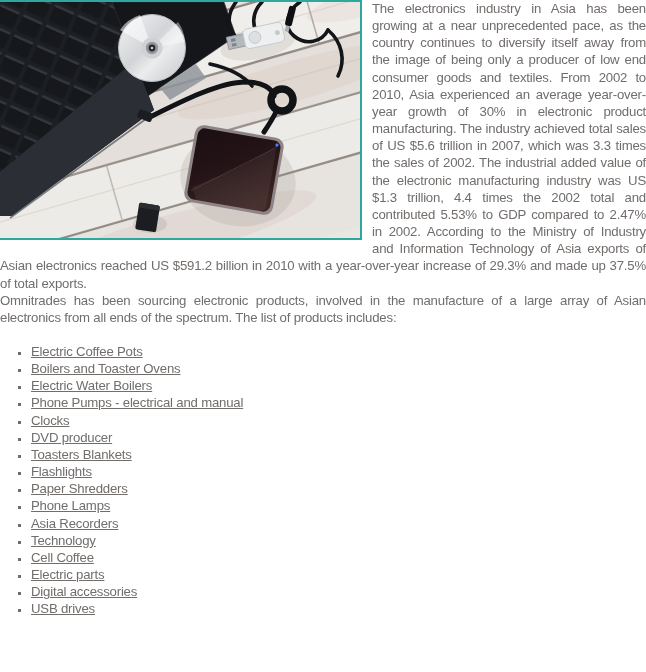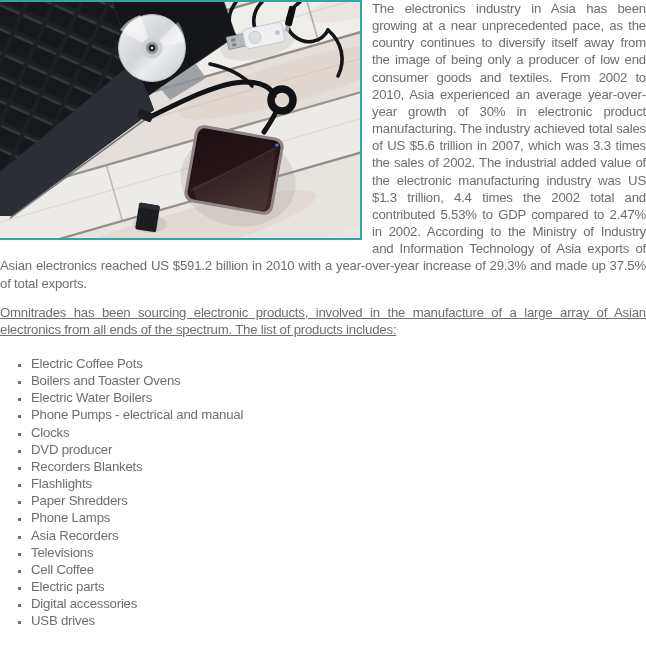--- a/index.html
+++ b/index.html
@@ -23,29 +23,30 @@
   }
   .photo-frame svg { display: block; }
 
   p.body-text {
     margin: 0;
     font-size: 13.2px;
     line-height: 17.15px;
     letter-spacing: -0.2px;
     text-align: justify;
   }
-  p.sourcing { margin-top: 12px; text-decoration: underline; }
+  p.sourcing { margin-top: 0; }
 
   ul.products {
     margin: 17px 0 0 0;
     padding-left: 31px;
     list-style: square outside;
     font-size: 13.2px;
     line-height: 17.15px;
     letter-spacing: -0.2px;
+    text-decoration: underline;
   }
   ul.products li::marker { color: #716d6b; font-size: 11px; }
 </style>
 </head>
 <body>
 
 <div class="page">
 
   <div class="photo-frame" aria-label="laptop keyboard with open disc tray and CD, white USB flash drive with black earphones, external hard drive with USB cable and SD card on white wooden planks">
     <svg width="360" height="236" viewBox="0 0 360 236">
@@ -172,25 +173,25 @@
 
   <p class="body-text sourcing">Omnitrades has been sourcing electronic products, involved in the manufacture of a large array of Asian electronics from all ends of the spectrum. The list of products includes:</p>
 
   <ul class="products">
     <li>Electric Coffee Pots</li>
     <li>Boilers and Toaster Ovens</li>
     <li>Electric Water Boilers</li>
     <li>Phone Pumps - electrical and manual</li>
     <li>Clocks</li>
     <li>DVD producer</li>
-    <li>Recorders Blankets</li>
+    <li>Toasters Blankets</li>
     <li>Flashlights</li>
     <li>Paper Shredders</li>
     <li>Phone Lamps</li>
     <li>Asia Recorders</li>
-    <li>Televisions</li>
+    <li>Technology</li>
     <li>Cell Coffee</li>
     <li>Electric parts</li>
     <li>Digital accessories</li>
     <li>USB drives</li>
   </ul>
 
 </div>
 
 </body></html>

